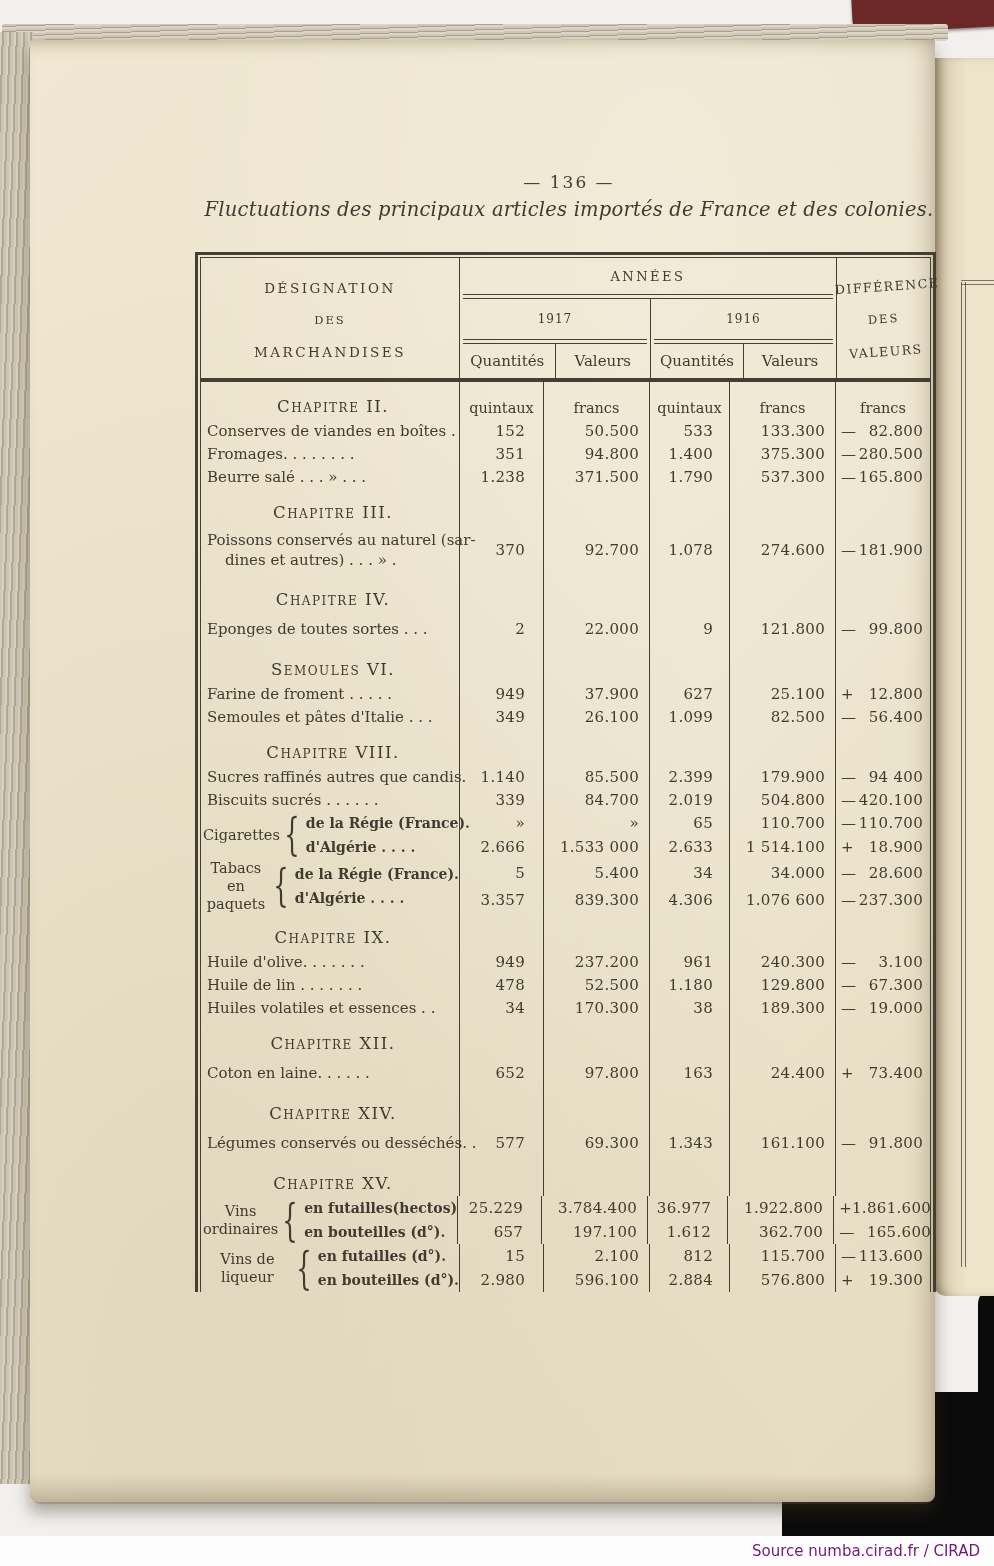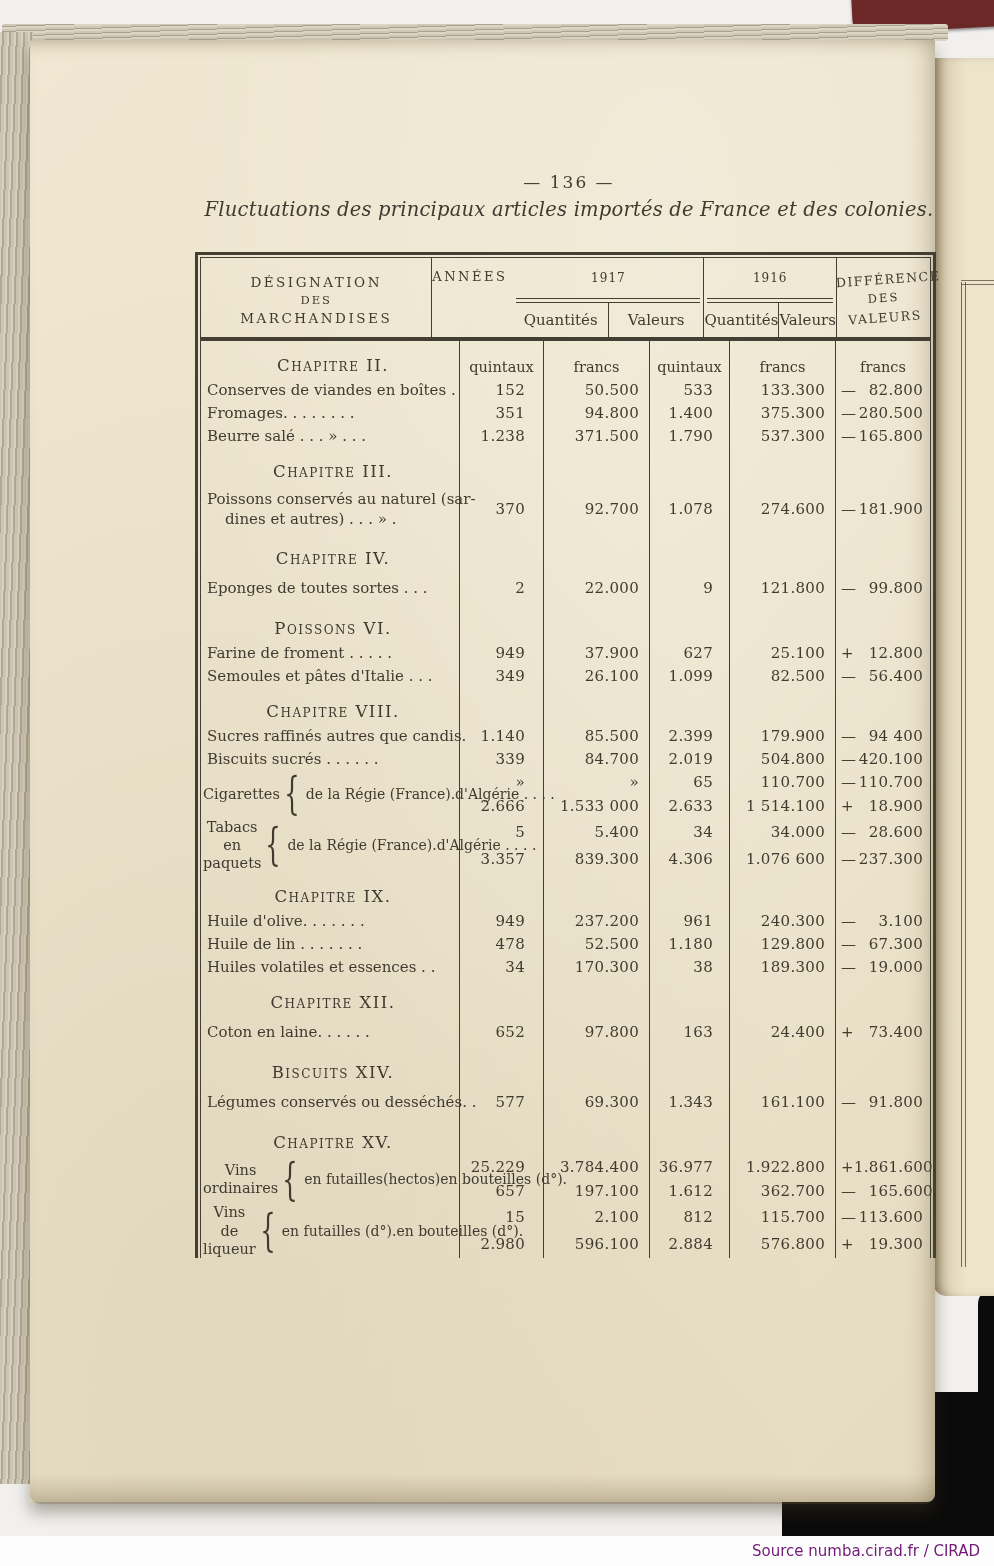--- a/index.html
+++ b/index.html
@@ -46,21 +46,21 @@
 
   .tbl-outer { position:absolute; left:165px; top:212px; width:741px;
                border:3px solid #443f33; border-bottom:none; padding:2px 2px 0 2px; }
   .tbl-inner { border:1px solid #443f33; border-bottom:none; }
 
   
   .thead { display:flex; border-bottom:4px solid #443f33; }
   .h-desig { width:258px; display:flex; flex-direction:column; justify-content:space-around;
              text-align:center; padding:14px 0 10px; font-size:13.5px; letter-spacing:2.5px; }
   .h-desig .hsm, .h-diff .hsm { font-size:11.5px; letter-spacing:2px; }
-  .h-years { flex:1; display:flex; flex-direction:row; border-left:1px solid #443f33; border-right:1px solid #443f33; }
+  .h-years { flex:1; display:flex; flex-direction:column; border-left:1px solid #443f33; border-right:1px solid #443f33; }
   .h-annees { height:36px; display:flex; align-items:center; justify-content:center;
               font-size:13px; letter-spacing:2.5px; }
   .drule { height:5px; border-top:1.5px solid #443f33; border-bottom:1px solid #443f33; margin:0 3px; }
   .h-years-body { display:flex; flex:1; }
   .ycol { display:flex; flex-direction:column; }
   .y1917 { width:190px; }
   .y1916 { flex:1; border-left:1px solid #443f33; }
   .yname { height:40px; display:flex; align-items:center; justify-content:center;
            font-weight:normal; font-size:12px; letter-spacing:1px; }
   .ysub { display:flex; flex:1; }
@@ -92,21 +92,21 @@
   .chap { justify-content:center; font-variant:small-caps; font-size:16.5px; letter-spacing:1.5px; }
   .unit { justify-content:center !important; padding-right:0 !important; font-size:14.5px; }
   .lbl.stack { flex-direction:column; align-items:flex-start; justify-content:center; line-height:1.35; }
   .lab { white-space:nowrap; }
   .lab2 { padding-left:18px; }
 
   
   .gdesig { width:258px; display:flex; align-items:center; padding-left:2px; }
   .gname { white-space:pre-line; text-align:center; font-size:14.5px; line-height:1.25; }
   .gbrace { font-size:44px; line-height:.85; font-weight:400; transform:scaleX(.55); margin-left:-2px; }
-  .gsubs { flex:1; display:flex; flex-direction:row; justify-content:center; }
+  .gsubs { flex:1; display:flex; flex-direction:column; justify-content:center;font-weight:bold; }
   .gsub { height:24px; line-height:24px; font-size:14px; white-space:nowrap; overflow:hidden; }
   .gvals { flex:1; display:flex; flex-direction:column; }
   .grow-inner { display:flex; flex:1; min-height:24px; }
 </style>
 </head>
 <body>
 
 <div class="photo">
   <div class="binding-dark"></div>
   <div class="binding-red"></div>
@@ -245,21 +245,21 @@
               <div class="cell num c2">2</div>
               <div class="cell num c3">22.000</div>
               <div class="cell num c4">9</div>
               <div class="cell num c5">121.800</div>
               <div class="cell c6 diff">
                 <div class="sign">—</div>
                 <div class="dval">99.800</div>
               </div>
             </div>
             <div class="row chapter">
-              <div class="cell c1 chap">Poissons VI.</div>
+              <div class="cell c1 chap">Semoules VI.</div>
               <div class="cell c2 unit"></div>
               <div class="cell c3 unit"></div>
               <div class="cell c4 unit"></div>
               <div class="cell c5 unit"></div>
               <div class="cell c6 unit"></div>
             </div>
             <div class="row">
               <div class="cell c1 lbl">
                 <div class="lab">Farine de froment . . . . .</div>
               </div>
@@ -446,21 +446,21 @@
               <div class="cell num c2">652</div>
               <div class="cell num c3">97.800</div>
               <div class="cell num c4">163</div>
               <div class="cell num c5">24.400</div>
               <div class="cell c6 diff">
                 <div class="sign">+</div>
                 <div class="dval">73.400</div>
               </div>
             </div>
             <div class="row chapter">
-              <div class="cell c1 chap">Biscuits XIV.</div>
+              <div class="cell c1 chap">Chapitre XIV.</div>
               <div class="cell c2 unit"></div>
               <div class="cell c3 unit"></div>
               <div class="cell c4 unit"></div>
               <div class="cell c5 unit"></div>
               <div class="cell c6 unit"></div>
             </div>
             <div class="row tall">
               <div class="cell c1 lbl">
                 <div class="lab">Légumes conservés ou desséchés. .</div>
               </div>

